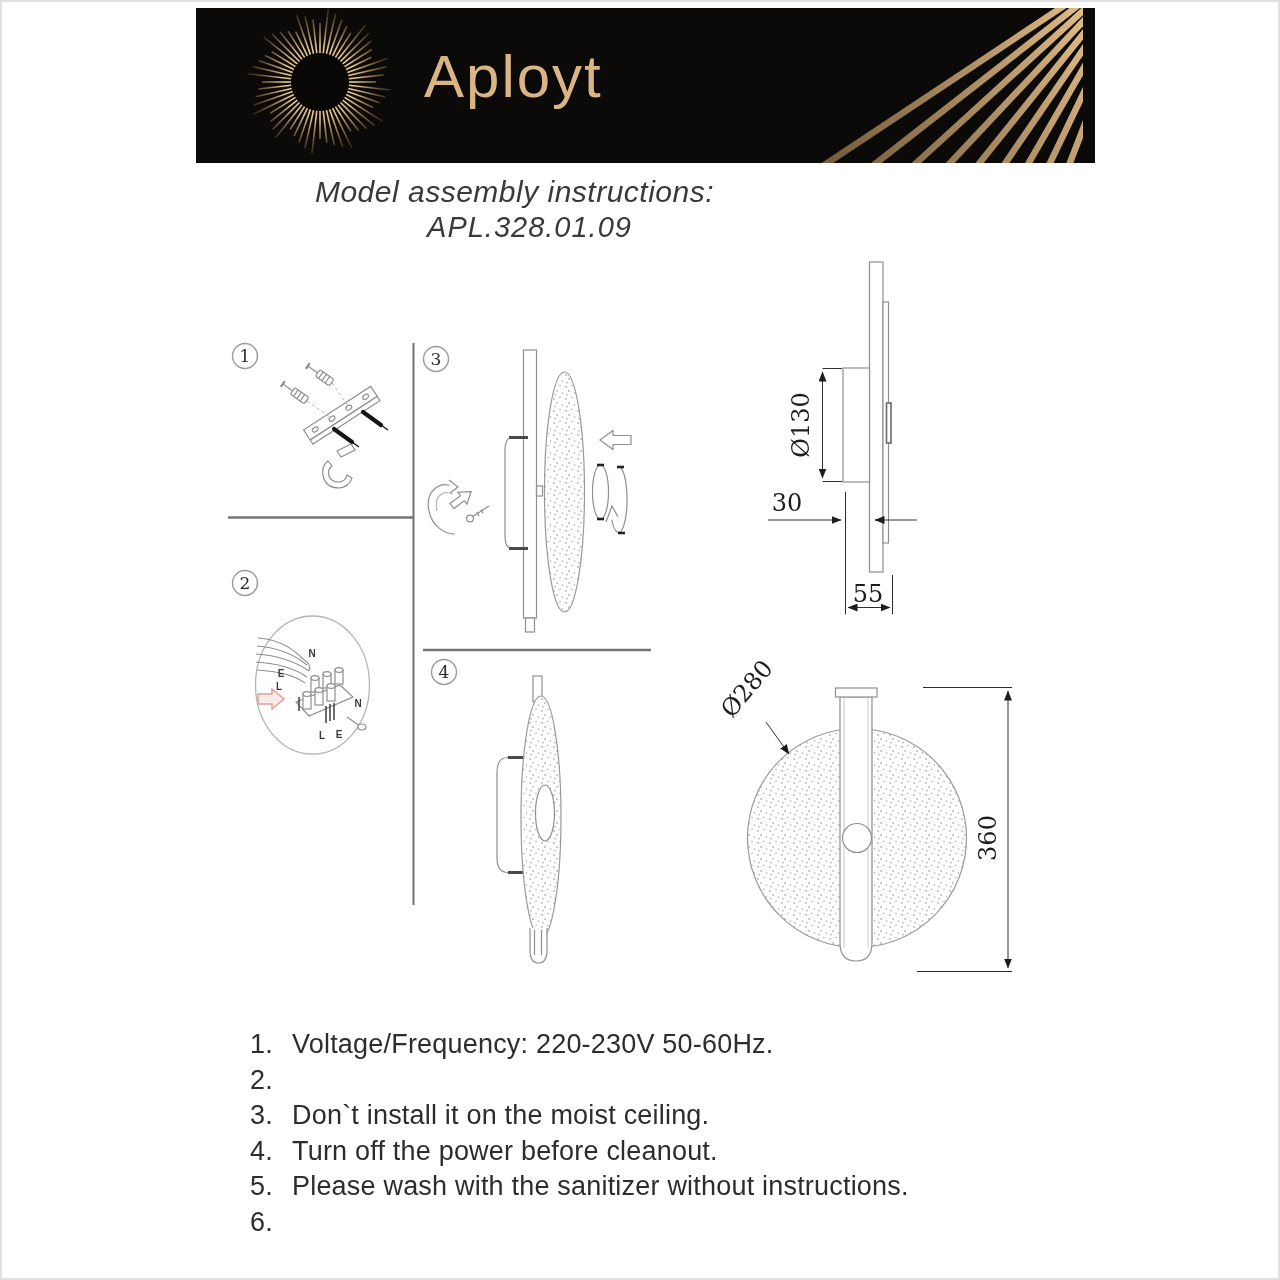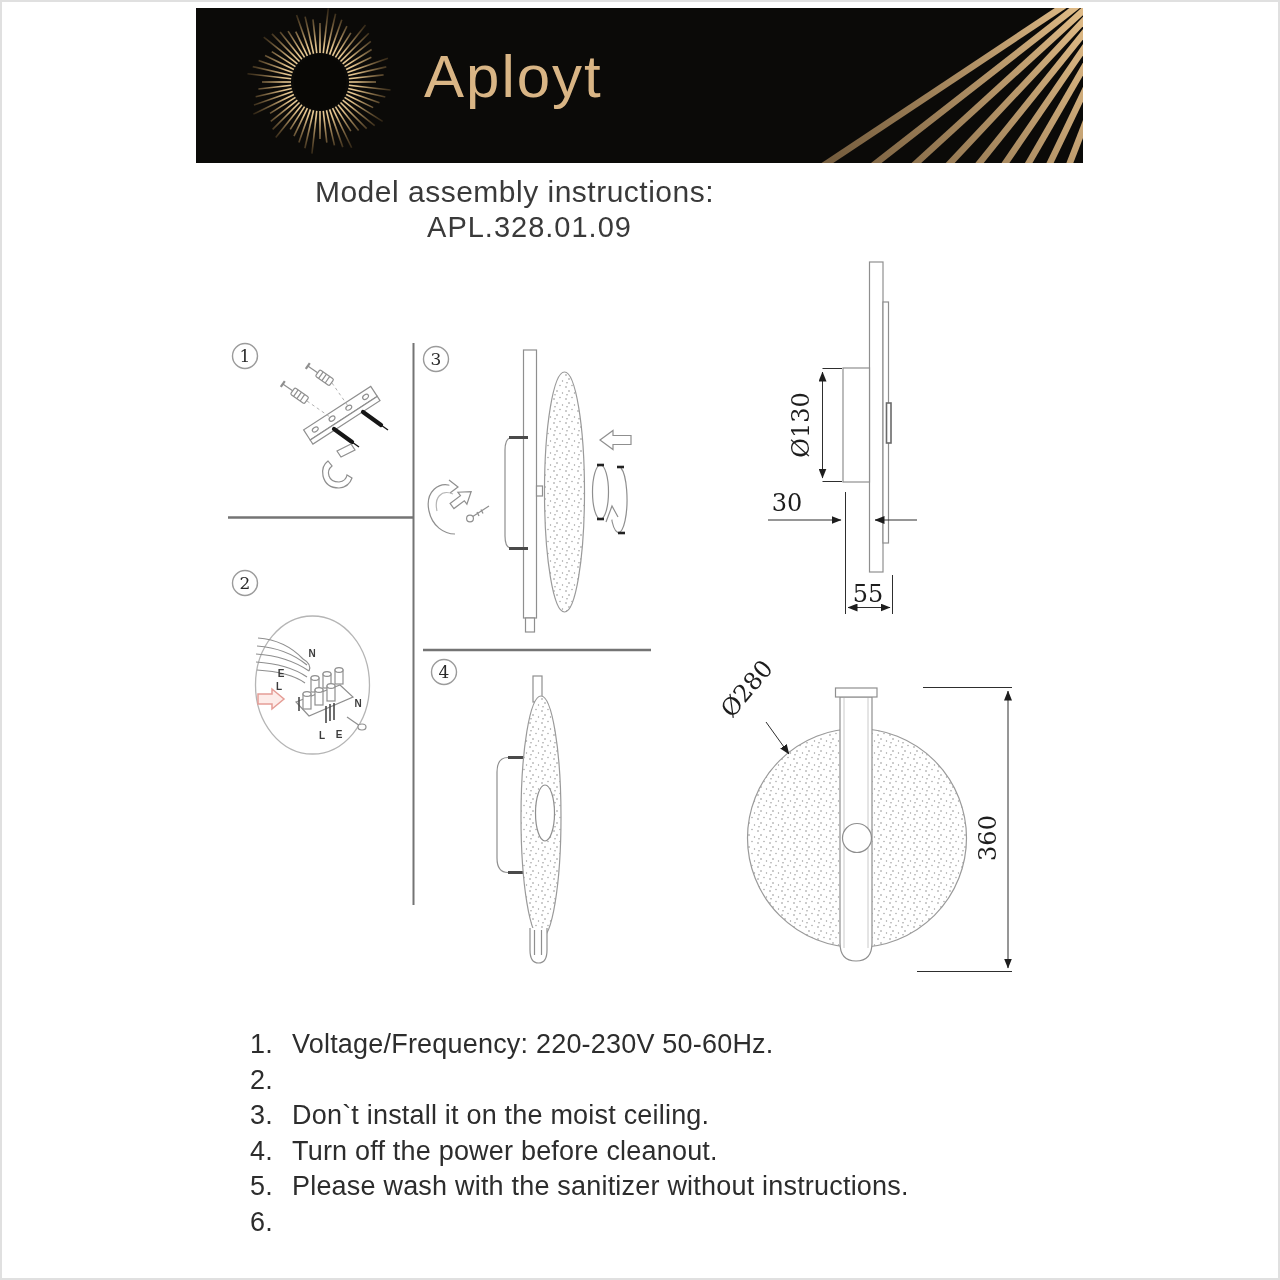--- a/index.html
+++ b/index.html
@@ -1,22 +1,22 @@
 <!DOCTYPE html>
 <html><head>
 <meta charset="utf-8">
 <style>
   html,body{margin:0;padding:0;background:#ffffff;}
   .page{position:relative;width:1280px;height:1280px;background:#fff;overflow:hidden;
         box-shadow:inset 0 0 0 2px #e0e0e0;font-family:"Liberation Sans",sans-serif;}
-  .banner{position:absolute;left:196px;top:8px;width:887px;height:155px;background:#0b0a08;overflow:hidden;}
+  .banner{position:absolute;left:196px;top:8px;width:887px;height:155px;background:#0b0a08;overflow:hidden;padding-left:12px;}
   .banner svg{position:absolute;left:0;top:0;}
   .brand{position:absolute;left:228px;top:34px;font-size:60px;color:#d9b585;letter-spacing:2px;
          font-family:"Liberation Sans",sans-serif;font-weight:400;}
-  .title-block{position:absolute;left:0;top:174px;width:1029px;text-align:center;color:#3a3a3a;}
+  .title-block{position:absolute;left:0;top:174px;width:1029px;text-align:center;color:#3a3a3a;font-style:italic;}
   .t1{font-size:30px;letter-spacing:.5px;line-height:36px;}
   .t2{font-size:29px;letter-spacing:1px;line-height:34px;padding-left:30px;}
   .diagram{position:absolute;left:0;top:250px;}
   .ilist{position:absolute;left:250px;top:1027px;width:830px;color:#2d2d2d;}
   .irow{display:flex;font-size:27px;line-height:35.5px;letter-spacing:.2px;}
   .inum{width:42px;flex:none;}
   
   .ln{stroke:#8f8f8f;fill:none;stroke-width:1.2;}
   .lnw{stroke:#8f8f8f;fill:#ffffff;stroke-width:1.2;}
   .dim{font-family:"DejaVu Serif",serif;font-size:24px;fill:#1d1d1d;text-anchor:middle;}

